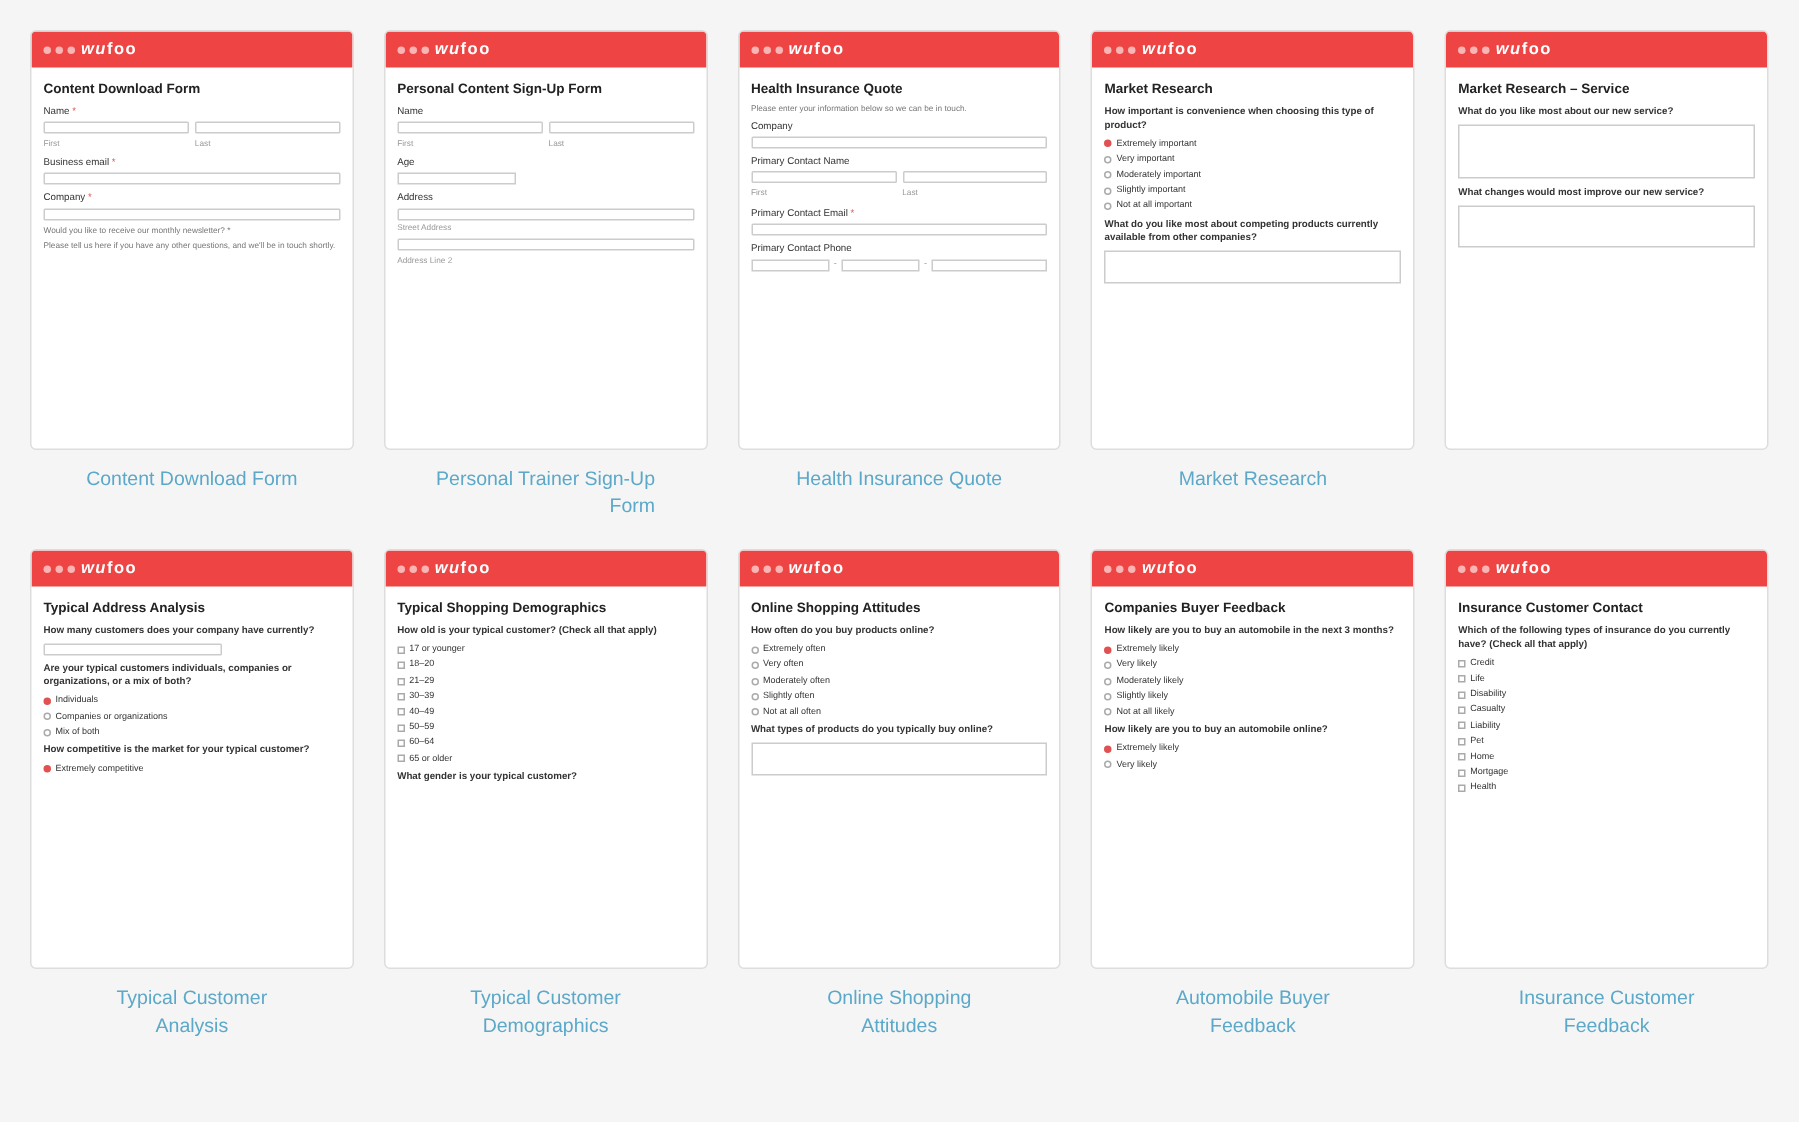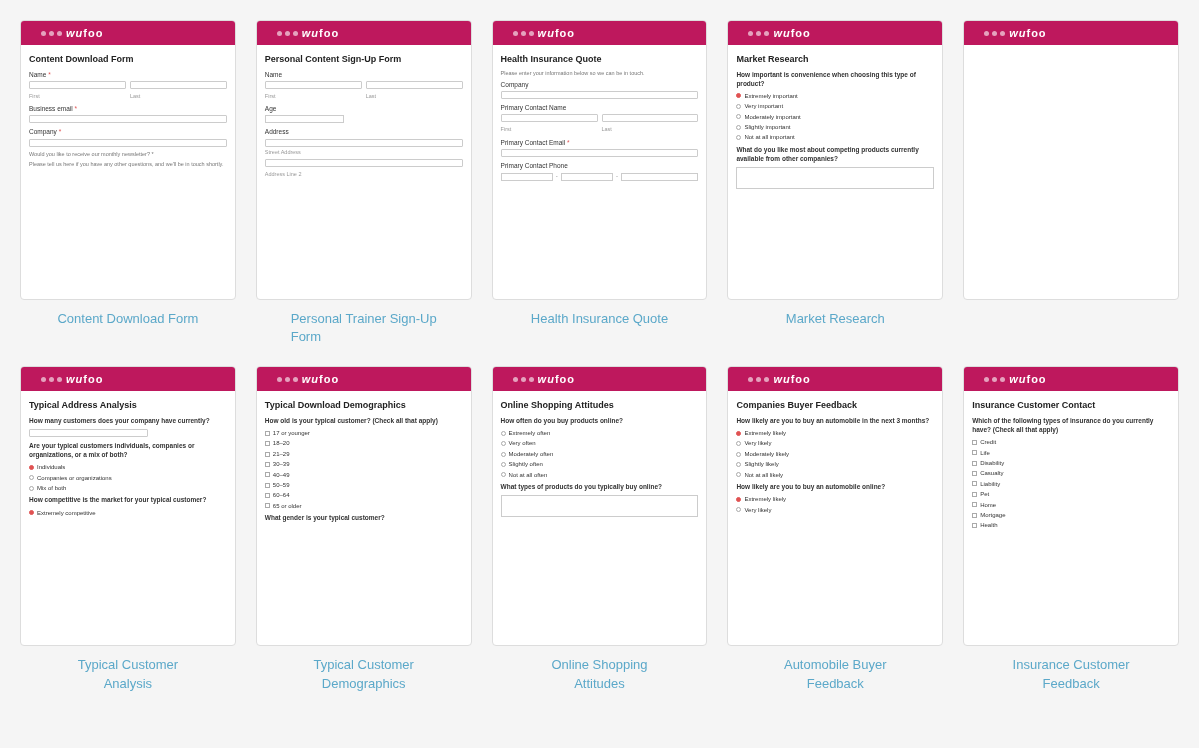--- a/index.html
+++ b/index.html
@@ -23,22 +23,22 @@
     }
     .card-preview {
       width: 100%;
       border: 1px solid #ddd;
       border-radius: 4px;
       overflow: hidden;
       background: #fff;
       height: 280px;
     }
     .preview-header {
-      background: #be185d;
-      padding: 6px 20px;
+      background: #ef4444;
+      padding: 6px 8px;
       display: flex;
       align-items: center;
       gap: 4px;
     }
     .dots {
       display: flex;
       gap: 3px;
     }
     .dot {
       width: 5px;
@@ -234,21 +234,21 @@
         </div>
         <div class="preview-field-label">Age</div>
         <div style="width:40%; height:8px; border:1px solid #ccc; background:#fff; margin-bottom:4px;"></div>
         <div class="preview-field-label">Address</div>
         <div class="preview-input" style="margin-bottom:2px;"></div>
         <div class="sub-label" style="margin-bottom:3px;">Street Address</div>
         <div class="preview-input"></div>
         <div class="sub-label">Address Line 2</div>
       </div>
     </div>
-    <div class="card-label" style="text-align:left;">Personal Trainer Sign-Up<br>Form</div>
+    <div class="card-label" style="text-align:right;">Personal Trainer Sign-Up<br>Form</div>
   </div>
 
   <div class="card">
     <div class="card-preview">
       <div class="preview-header">
         <div class="dots">
             <div class="dot"></div>
             <div class="dot"></div>
             <div class="dot"></div>
           </div>
@@ -328,20 +328,27 @@
   <div class="card">
     <div class="card-preview">
       <div class="preview-header">
         <div class="dots">
             <div class="dot"></div>
             <div class="dot"></div>
             <div class="dot"></div>
           </div>
         <div class="preview-logo">wu<span>foo</span></div>
       </div>
+      <div class="preview-body">
+        <div class="preview-title">Market Research – Service</div>
+        <div class="question-text">What do you like most about our new service?</div>
+        <div class="big-textarea" style="height:36px;"></div>
+        <div class="question-text">What changes would most improve our new service?</div>
+        <div class="big-textarea" style="height:28px;"></div>
+      </div>
     </div>
   </div>
 
   <div class="card">
     <div class="card-preview">
       <div class="preview-header">
         <div class="dots">
             <div class="dot"></div>
             <div class="dot"></div>
             <div class="dot"></div>
@@ -379,21 +386,21 @@
     <div class="card-preview">
       <div class="preview-header">
         <div class="dots">
             <div class="dot"></div>
             <div class="dot"></div>
             <div class="dot"></div>
           </div>
         <div class="preview-logo">wu<span>foo</span></div>
       </div>
       <div class="preview-body">
-        <div class="preview-title">Typical Download Demographics</div>
+        <div class="preview-title">Typical Shopping Demographics</div>
         <div class="question-text">How old is your typical customer? (Check all that apply)</div>
         <div class="preview-checkbox">
             <div class="checkbox-box"></div>
             <div style="font-size:6px;">17 or younger</div>
           </div>
         <div class="preview-checkbox">
             <div class="checkbox-box"></div>
             <div style="font-size:6px;">18–20</div>
           </div>
         <div class="preview-checkbox">

